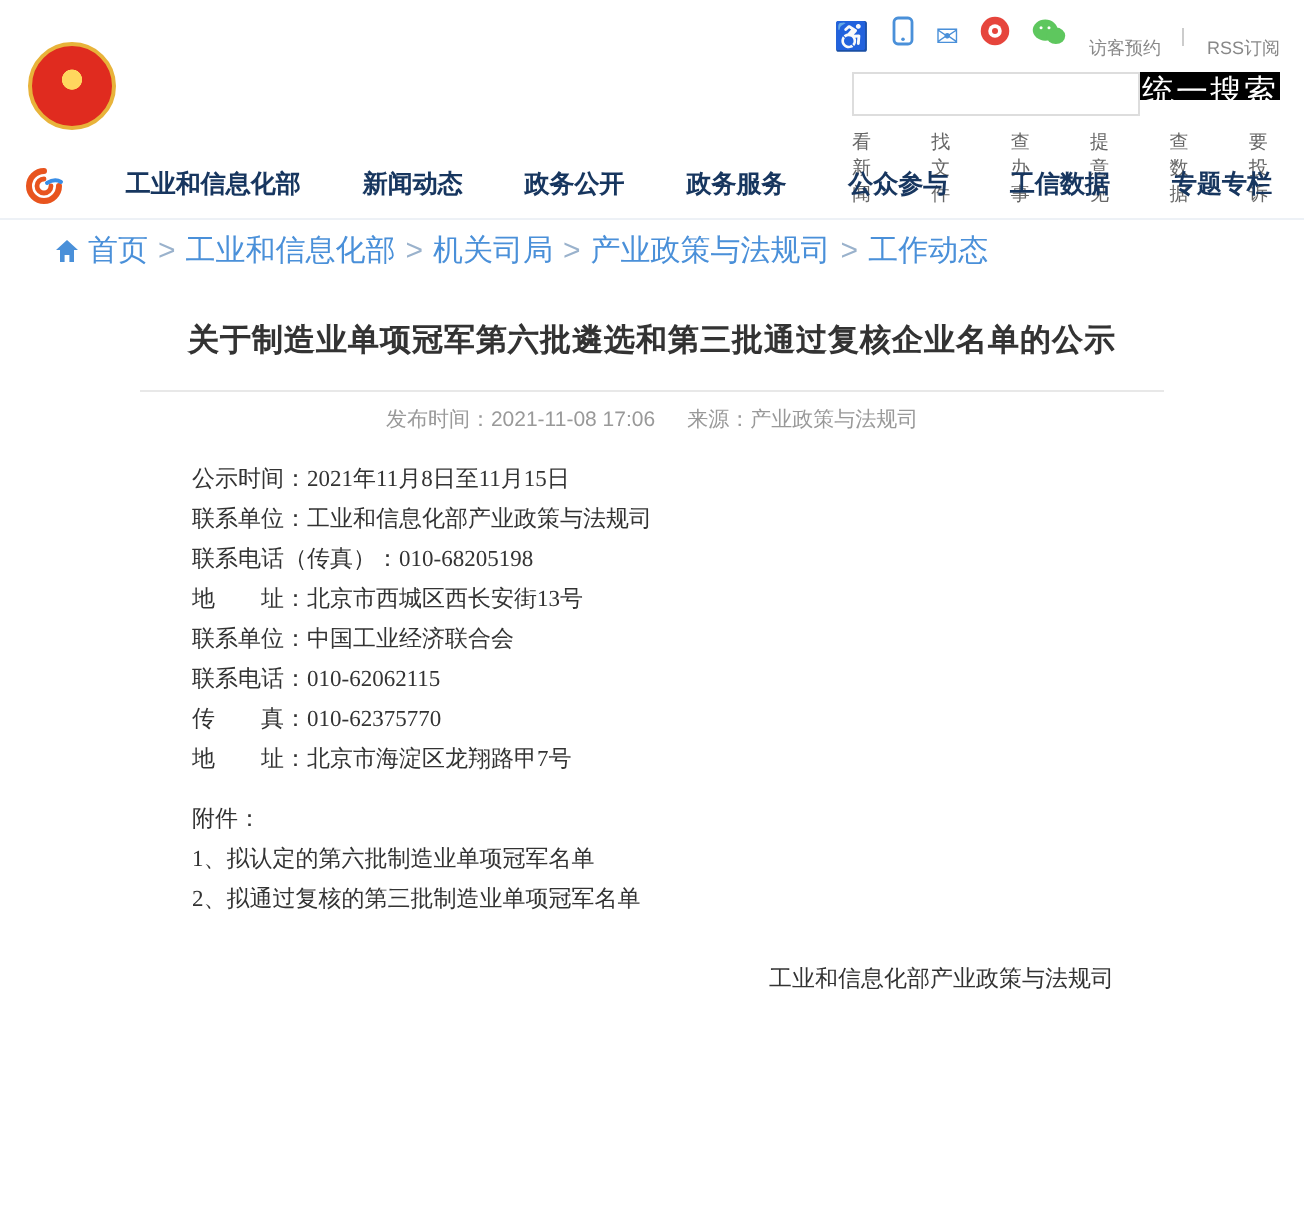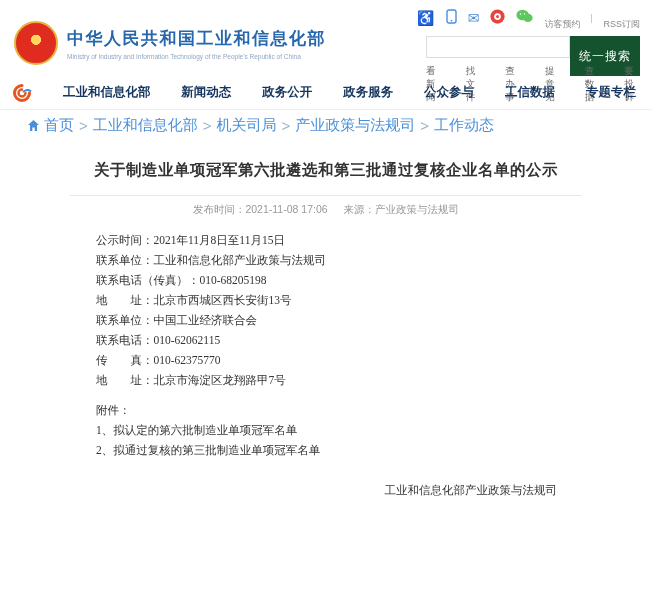--- a/index.html
+++ b/index.html
@@ -42,22 +42,22 @@
   }
   .glyph-icon { color: #4a90d9; font-size: 14px; line-height: 1; cursor: pointer; }
   .top-link { color: #888; font-size: 9px; white-space: nowrap; margin-top: 13px; }
   .v-divider { width: 0; height: 9px; border-left: 1px solid #ccc; }
   .search-row { display: flex; margin-top: 8px; height: 22px; }
   .search-input {
     flex: 1; height: 22px; border: 1px solid #ddd; background: #fff;
     font-size: 10px; padding: 0 5px; outline: none;
   }
   .search-btn {
-    width: 78px; height: 40px; border: none; background: #14532d;
-    color: #fff; font-size: 12px; cursor: pointer; letter-spacing: 1px;
+    width: 78px; height: 14px; border: none; background: #000000;
+    color: #fff; font-size: 16px; cursor: pointer; letter-spacing: 1px;
   }
   .quick-links {
     display: flex; justify-content: space-between; margin-top: 7px; gap: 24px;
   }
   .quick-links a { color: #666; font-size: 9.5px; }
 
   
   .nav {
     display: flex; align-items: center; justify-content: space-between;
     height: 34px; padding: 0 16px 0 12px;
@@ -100,24 +100,20 @@
   .attachments { margin-top: 10px; }
   .attach-item { text-indent: 2em; color: #333; display: block; }
   .signature-block { margin-top: 20px; text-align: right; padding-right: 22px; }
 </style>
 </head>
 <body>
 
 <div class="header">
   <div class="brand">
     <div class="emblem"></div>
-    <div class="brand-text">
-      <div class="cn">中华人民共和国工业和信息化部</div>
-      <div class="en">Ministry of Industry and Information Technology of the People's Republic of China</div>
-    </div>
   </div>
 
   <div class="header-right">
     <div class="top-icons">
       <span class="glyph-icon">♿</span>
       <span>
         <svg width="11" height="15" viewBox="0 0 11 15">
             <rect x="1" y="1" width="9" height="13" rx="2" fill="none" stroke="#4a90d9" stroke-width="1.4"></rect>
             <circle cx="5.5" cy="11.6" r="0.9" fill="#4a90d9"></circle>
           </svg>

